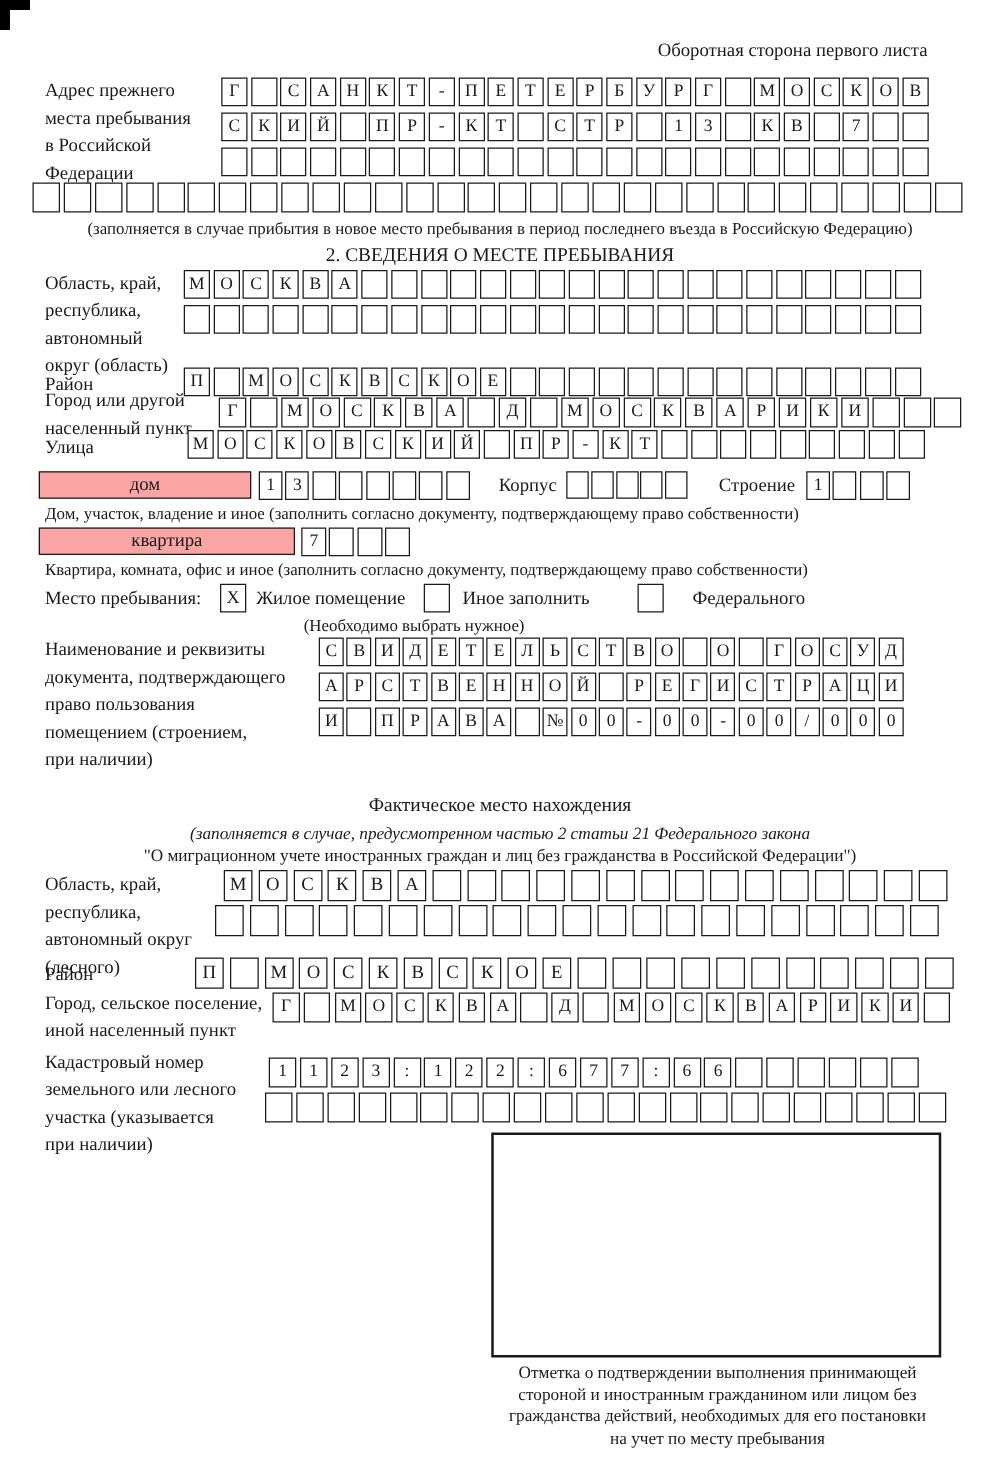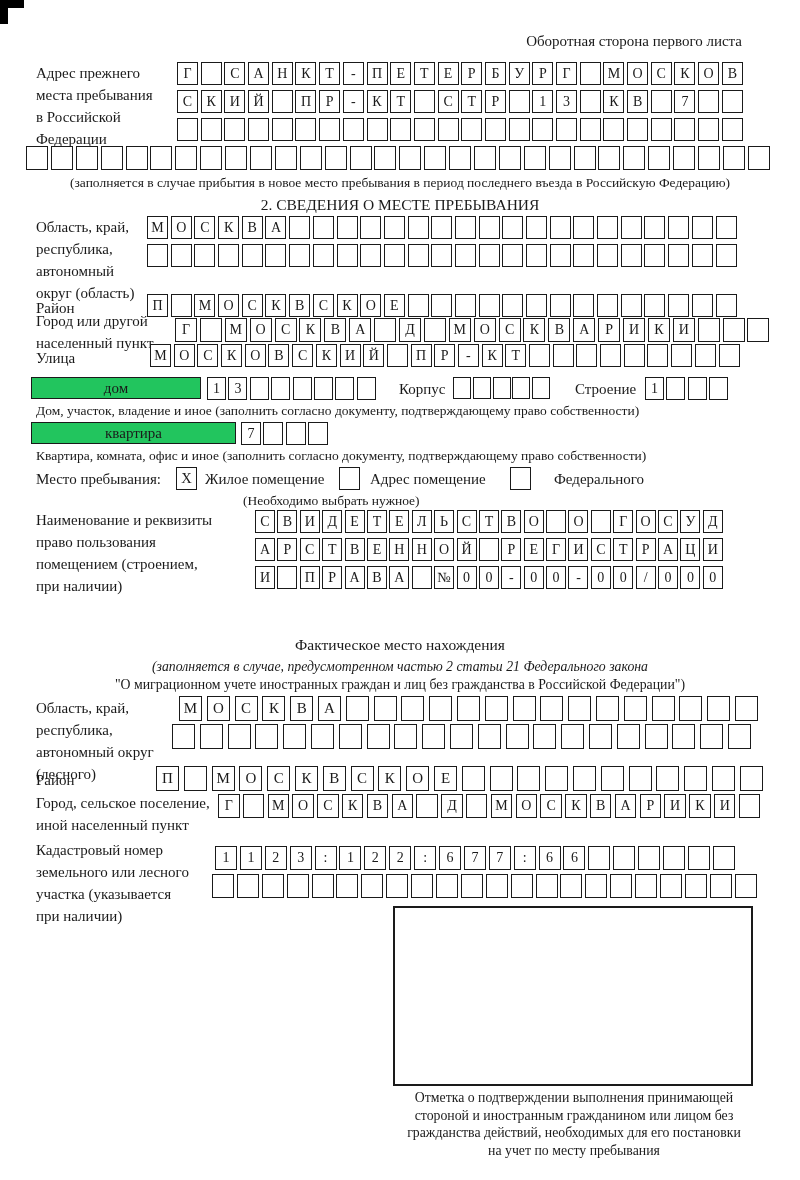--- a/index.html
+++ b/index.html
@@ -18,21 +18,21 @@
     text-align:center;font-size:14px;line-height:21px;background:#fff;
   }
   .p23 .cell{width:17px;margin-right:2.4px;}
   .p21 .cell{width:16px;margin-right:1.8px;height:20px;}
   .p24 .cell{width:18px;margin-right:2.4px;}
   .p255 .cell{width:20px;margin-right:2.9px;height:22px;}
   .p26 .cell{width:19.5px;margin-right:3.3px;height:22px;}
   .p29 .cell{width:21px;margin-right:4.8px;height:23px;font-size:15px;line-height:23px;}
   .rectlbl{
     position:absolute;border:1.6px solid #1a1a1a;text-align:center;
-    font-size:15px;background:#22c55e;
+    font-size:15px;background:#fca5a5;
   }
   .chk{
     position:absolute;width:19px;height:21px;border:1.6px solid #1a1a1a;
     text-align:center;font-size:14.5px;line-height:21px;background:#fff;
   }
   .bigbox{position:absolute;border:2px solid #1a1a1a;background:#fff;}
   .corner{
     position:absolute;left:0;top:0;width:24px;height:24px;
     border-left:8px solid #000;border-top:8px solid #000;box-sizing:border-box;
   }
@@ -348,27 +348,28 @@
     <span class="cell"></span>
     <span class="cell"></span>
     <span class="cell"></span>
   </div>
 <div class="abs cap" style="left:36px;top:448px;">Квартира, комната, офис и иное (заполнить согласно документу, подтверждающему право собственности)</div>
 
 <div class="abs lbl" style="left:36px;top:468px;">Место пребывания:</div>
 <div class="chk" style="left:176px;top:467px;">X</div>
 <div class="abs lbl" style="left:205px;top:468px;">Жилое помещение</div>
 <div class="chk" style="left:339px;top:467px;"></div>
-<div class="abs lbl" style="left:370px;top:468px;">Адрес помещение</div>
+<div class="abs lbl" style="left:370px;top:468px;">Иное заполнить</div>
 <div class="chk" style="left:510px;top:467px;"></div>
 <div class="abs lbl" style="left:554px;top:468px;">Федерального</div>
 <div class="abs cap" style="left:243px;top:493px;">(Необходимо выбрать нужное)</div>
 
 <div class="abs" style="left:36px;top:509px;">
   <div class="lbl">Наименование и реквизиты</div>
+  <div class="lbl">документа, подтверждающего</div>
   <div class="lbl">право пользования</div>
   <div class="lbl">помещением (строением,</div>
   <div class="lbl">при наличии)</div>
 </div>
 <div class="cellrow p24" style="left:255px;top:510px;">
     <span class="cell">С</span>
     <span class="cell">В</span>
     <span class="cell">И</span>
     <span class="cell">Д</span>
     <span class="cell">Е</span>

